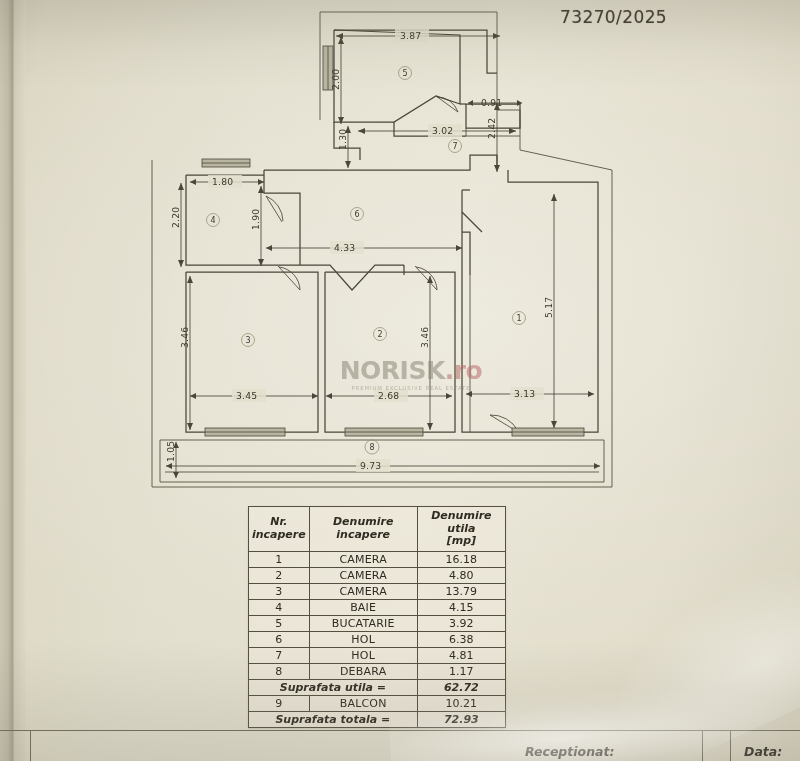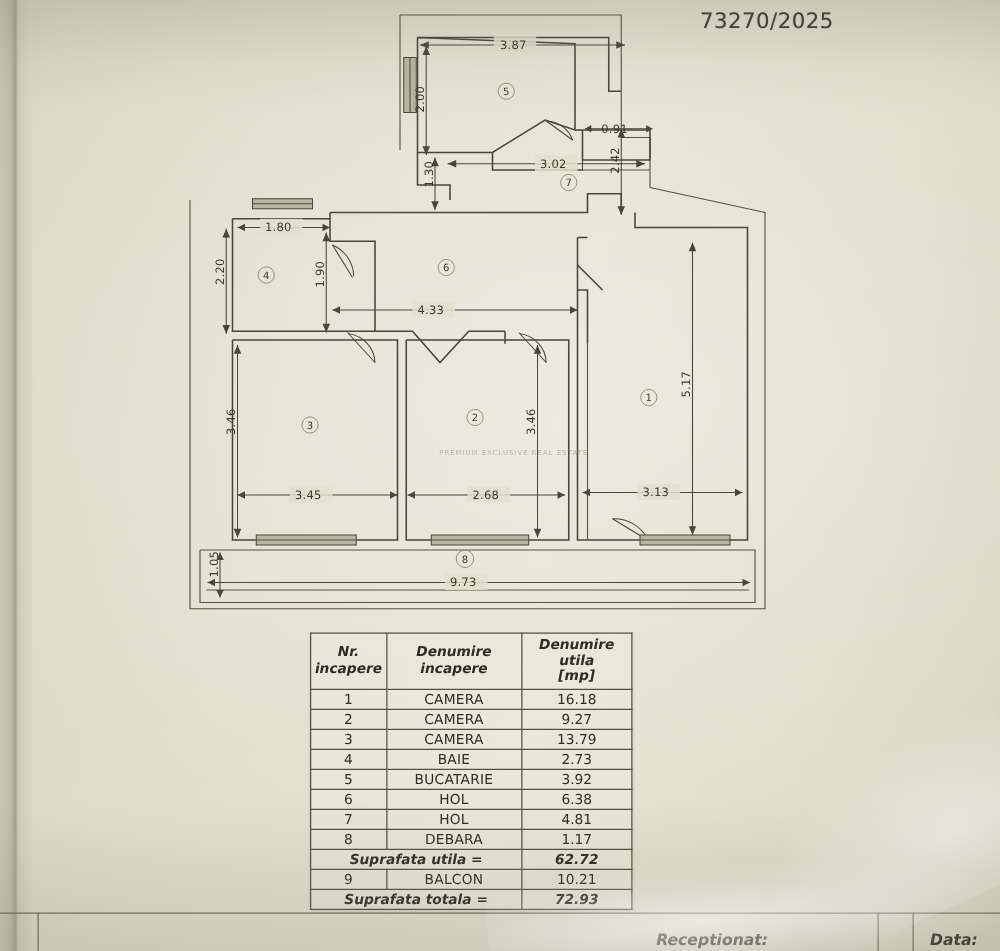--- a/index.html
+++ b/index.html
@@ -392,20 +392,23 @@
     <circle class="circ" cx="455" cy="146" r="6.5"></circle>
     <text class="roomnum" x="455" y="149" text-anchor="middle">7</text>
   </g>
   <g>
     <circle class="circ" cx="372" cy="447" r="7"></circle>
     <text class="roomnum" x="372" y="450" text-anchor="middle">8</text>
   </g>
 </svg>
 
 <div id="watermark">
+  <div class="wm-main">
+    <span class="g">NORISK</span><span class="r">.ro</span>
+  </div>
   <div class="wm-sub">PREMIUM EXCLUSIVE REAL ESTATE</div>
 </div>
 
 <table id="room-table">
   <thead>
     <tr>
       <th class="c-nr">
         <div>Nr.</div>
         <div>incapere</div>
       </th>
@@ -421,31 +424,31 @@
   </thead>
   <tbody>
     <tr>
       <td>1</td>
       <td class="td-name">CAMERA</td>
       <td>16.18</td>
     </tr>
     <tr>
       <td>2</td>
       <td class="td-name">CAMERA</td>
-      <td>9.27</td>
+      <td>4.80</td>
     </tr>
     <tr>
       <td>3</td>
       <td class="td-name">CAMERA</td>
       <td>13.79</td>
     </tr>
     <tr>
       <td>4</td>
       <td class="td-name">BAIE</td>
-      <td>2.73</td>
+      <td>4.15</td>
     </tr>
     <tr>
       <td>5</td>
       <td class="td-name">BUCATARIE</td>
       <td>3.92</td>
     </tr>
     <tr>
       <td>6</td>
       <td class="td-name">HOL</td>
       <td>6.38</td>

